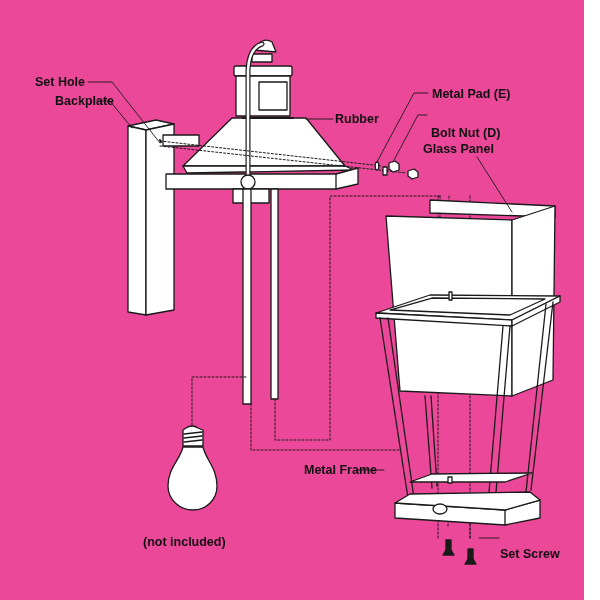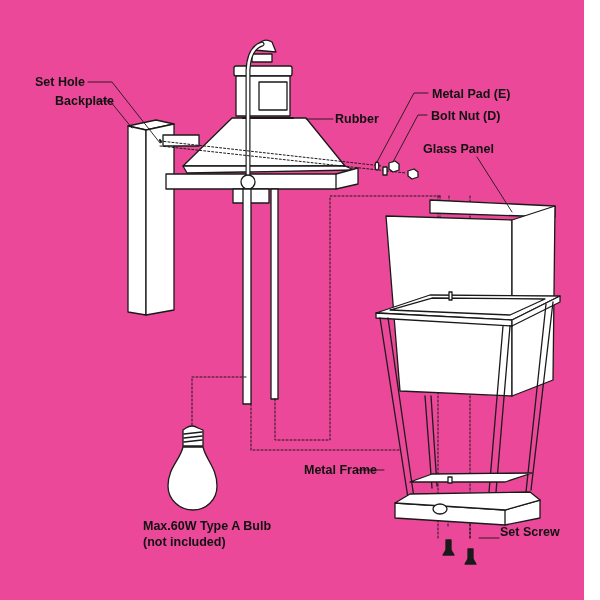--- a/index.html
+++ b/index.html
@@ -128,19 +128,18 @@
       <line x1="477" y1="157" x2="512" y2="212"></line>
       <line x1="358" y1="470" x2="384" y2="470"></line>
       <line x1="479" y1="538" x2="499" y2="538"></line>
     </g>
   </svg>
 
   <div class="lbl" style="left:35px; top:75px;">Set Hole</div>
   <div class="lbl" style="left:35px; top:94px;margin-left:20px;">Backplate</div>
   <div class="lbl" style="left:335px; top:112px;">Rubber</div>
   <div class="lbl" style="left:432px; top:87px;">Metal Pad (E)</div>
-  <div class="lbl" style="left:431px; top:109px;">Bolt Nut (D)</div>
+  <div class="lbl" style="left:431px; top:126px;">Bolt Nut (D)</div>
   <div class="lbl" style="left:423px; top:142px;">Glass Panel</div>
   <div class="lbl" style="left:304px; top:463px;">Metal Frame</div>
-  <div class="lbl" style="left:500px; top:525px;">Set Screw</div>
-  <div class="lbl" style="left:143px; top:519px;">Max.60W Type A Bulb</div>
+  <div class="lbl" style="left:500px; top:547px;">Set Screw</div>
   <div class="lbl" style="left:143px; top:535px;">(not included)</div>
 </div>
 
 </body></html>

